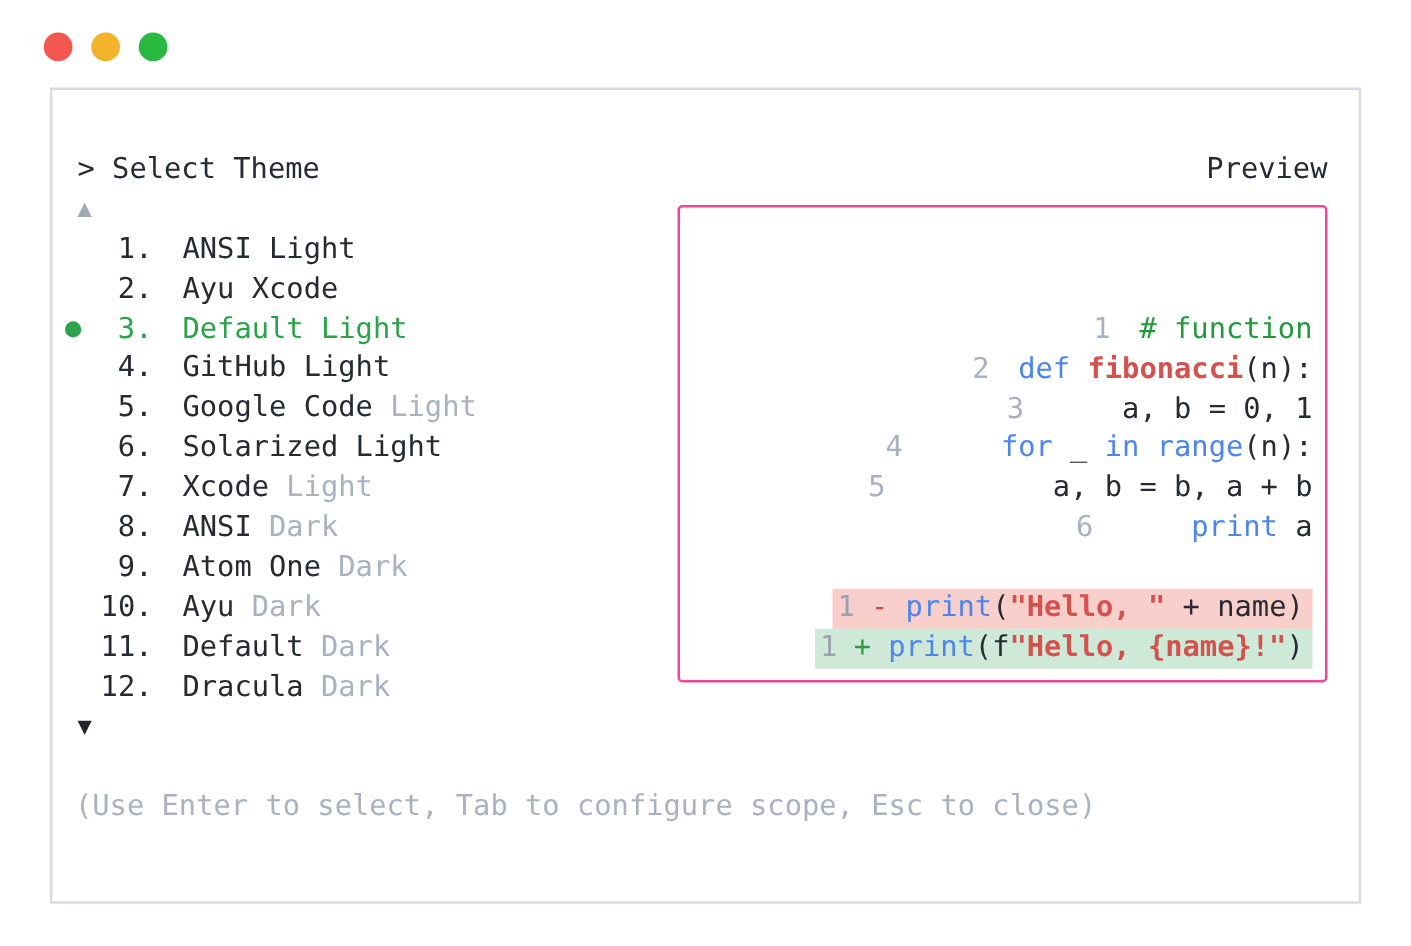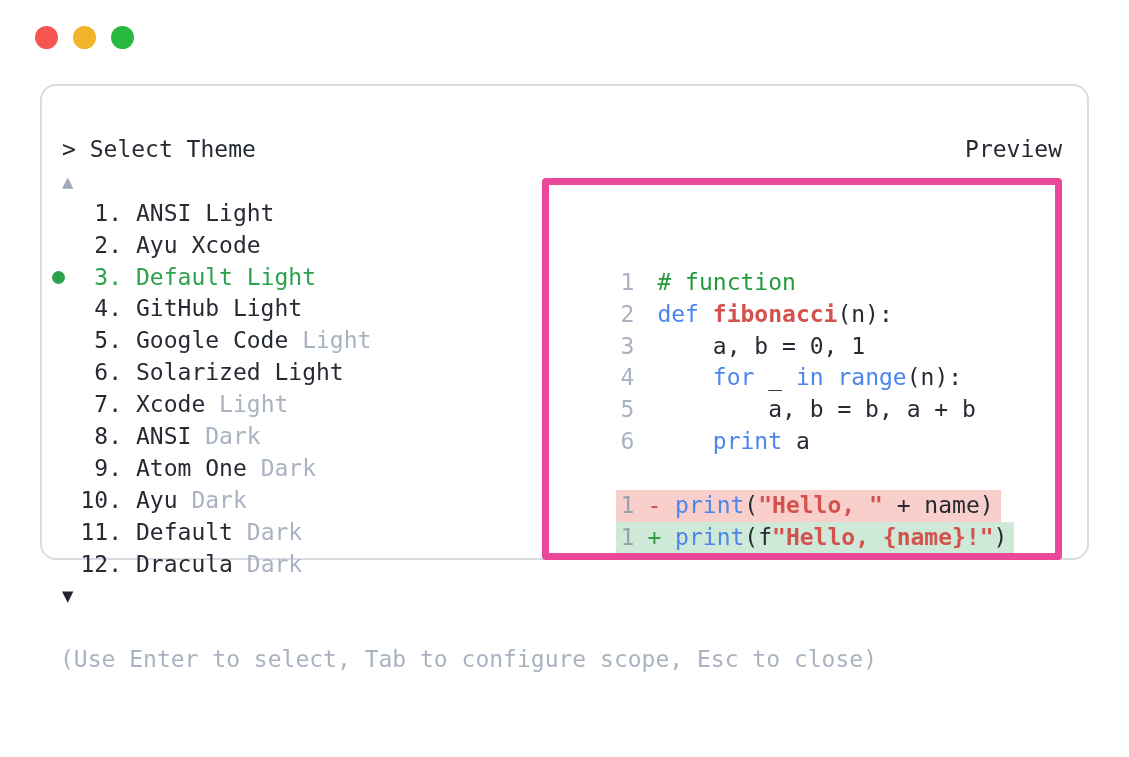--- a/index.html
+++ b/index.html
@@ -7,44 +7,44 @@
     --keyword:#4b85ee; --string_red:#d4514d; --line_number:#a9b2c0;
     --diff_removed_bg:#f9cfcb; --diff_added_bg:#cfe9d8; --minus:#cf4a42; --plus:#2f9e44;
     --border:#d9dde3; --diff_ln:#98a1ad; --arrow_up:#9fa9b8; --arrow_down:#20252d;
   }
   *{margin:0;padding:0;box-sizing:border-box;}
   html,body{width:1129px;height:757px;background:#ffffff;overflow:hidden;}
   body{font-family:"DejaVu Sans Mono","Liberation Mono",monospace;font-size:23px;color:var(--text);}
   .stage{position:relative;width:1129px;height:757px;background:#fff;}
   .traffic-lights{position:absolute;left:35px;top:26px;display:flex;gap:15px;}
   .traffic-lights .light{width:23px;height:23px;border-radius:50%;display:inline-block;}
-  .window{position:absolute;left:40px;top:84px;width:1049px;height:476px;
-          border:2px solid var(--border);border-radius:16px;background:#fff;}
+  .window{position:absolute;left:40px;top:70px;width:1049px;height:653px;
+          border:2px solid var(--border);border-radius:0;background:#fff;}
   .left-col{position:absolute;left:8px;top:48px;width:478px;}
   .row{height:31.9px;line-height:31.9px;white-space:pre;}
   .prompt{margin-left:12px;color:var(--text);}
   .arrow{margin-left:12px;font-size:19px;cursor:default;}
   .arrow.up{color:var(--arrow_up);}
   .arrow.down{color:var(--arrow_down);}
   .item{display:flex;align-items:center;cursor:pointer;}
   .bullet-cell{width:30px;display:inline-flex;align-items:center;flex:none;}
   .bullet{width:13px;height:13px;border-radius:50%;background:var(--selected_green);
           margin-left:2px;visibility:hidden;}
   .item.selected .bullet{visibility:visible;}
   .num{width:42px;text-align:right;color:var(--text);flex:none;}
-  .name{margin-left:14px;color:var(--text);white-space:pre;}
+  .name{margin-left:24px;color:var(--text);white-space:pre;}
   .item.selected .num,.item.selected .base{color:var(--selected_green);}
   .dim{color:var(--dim);}
   .blank{}
   .hint{margin-left:10px;color:var(--dim);}
   .right-col{position:absolute;left:496px;top:48px;}
   .preview-label{color:var(--text);text-align:right;}
   .preview-box{margin-top:12px;margin-left:4px;width:520px;height:382px;
-               border:7px solid #ec4899;border-radius:4px;background:#fff;
-               padding:50px 10px 0 16px;overflow:hidden;}
+               border:2px solid #ec4899;border-radius:4px;background:#fff;
+               padding:50px 10px 0 16px;overflow:hidden;text-align:right;}
   .code-row{height:31.9px;line-height:31.9px;white-space:pre;color:var(--text);}
   .chunk{display:inline-block;}
   .ln{display:inline-block;min-width:14px;color:var(--line_number);margin-right:23px;}
   .code-row.removed .chunk,.code-row.added .chunk{margin-left:-4px;padding:0 7px 0 4px;}
   .code-row.removed .chunk{background:var(--diff_removed_bg);}
   .code-row.added .chunk{background:var(--diff_added_bg);}
   .code-row.removed .ln,.code-row.added .ln{margin-right:13px;color:var(--diff_ln);}
   .tok-plain{color:var(--text);}
   .tok-com{color:var(--comment);}
   .tok-kw{color:var(--keyword);}

